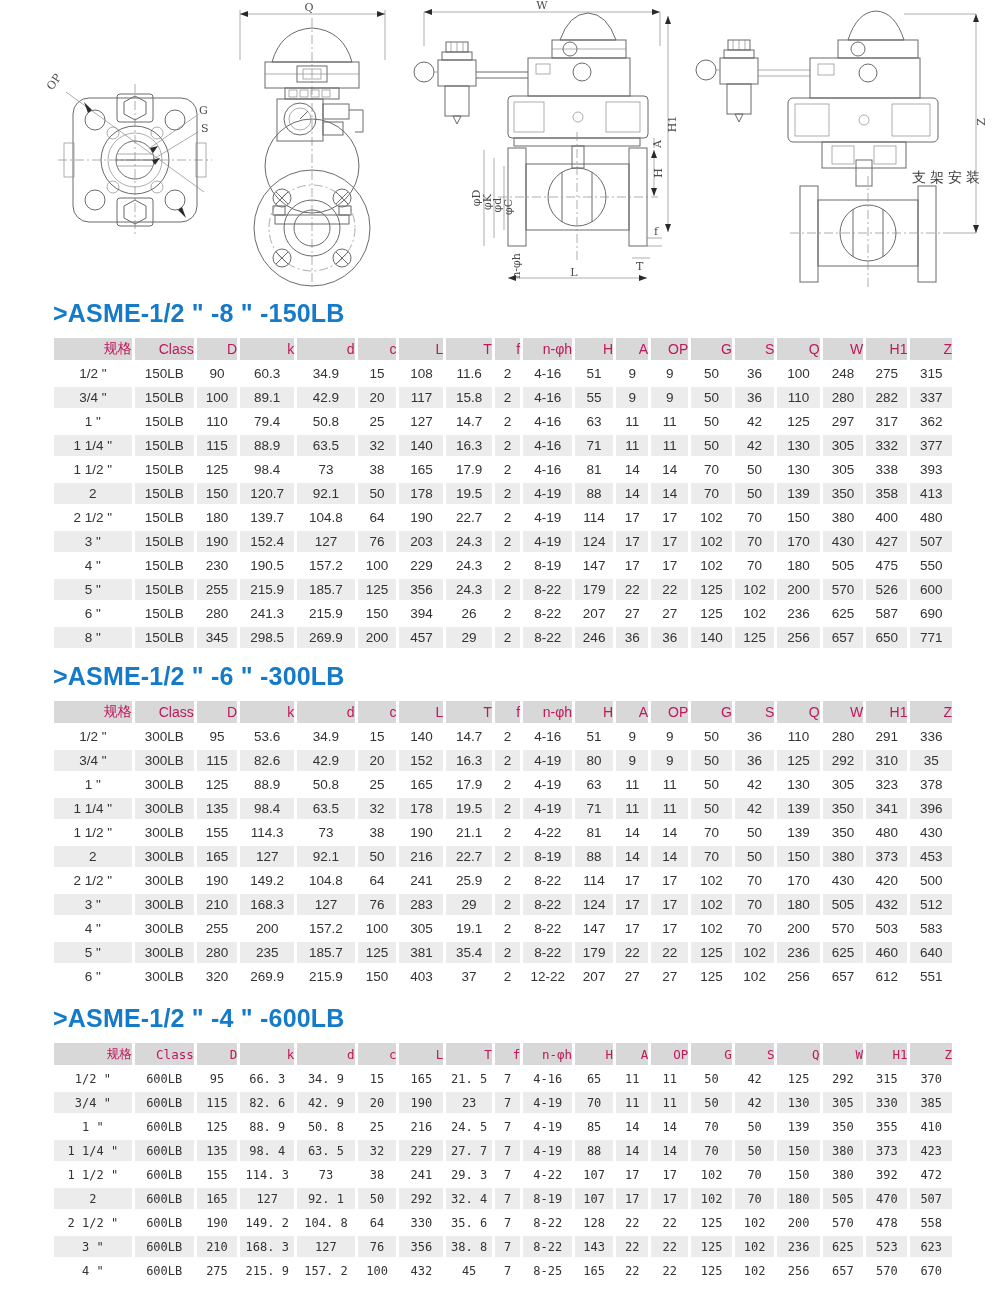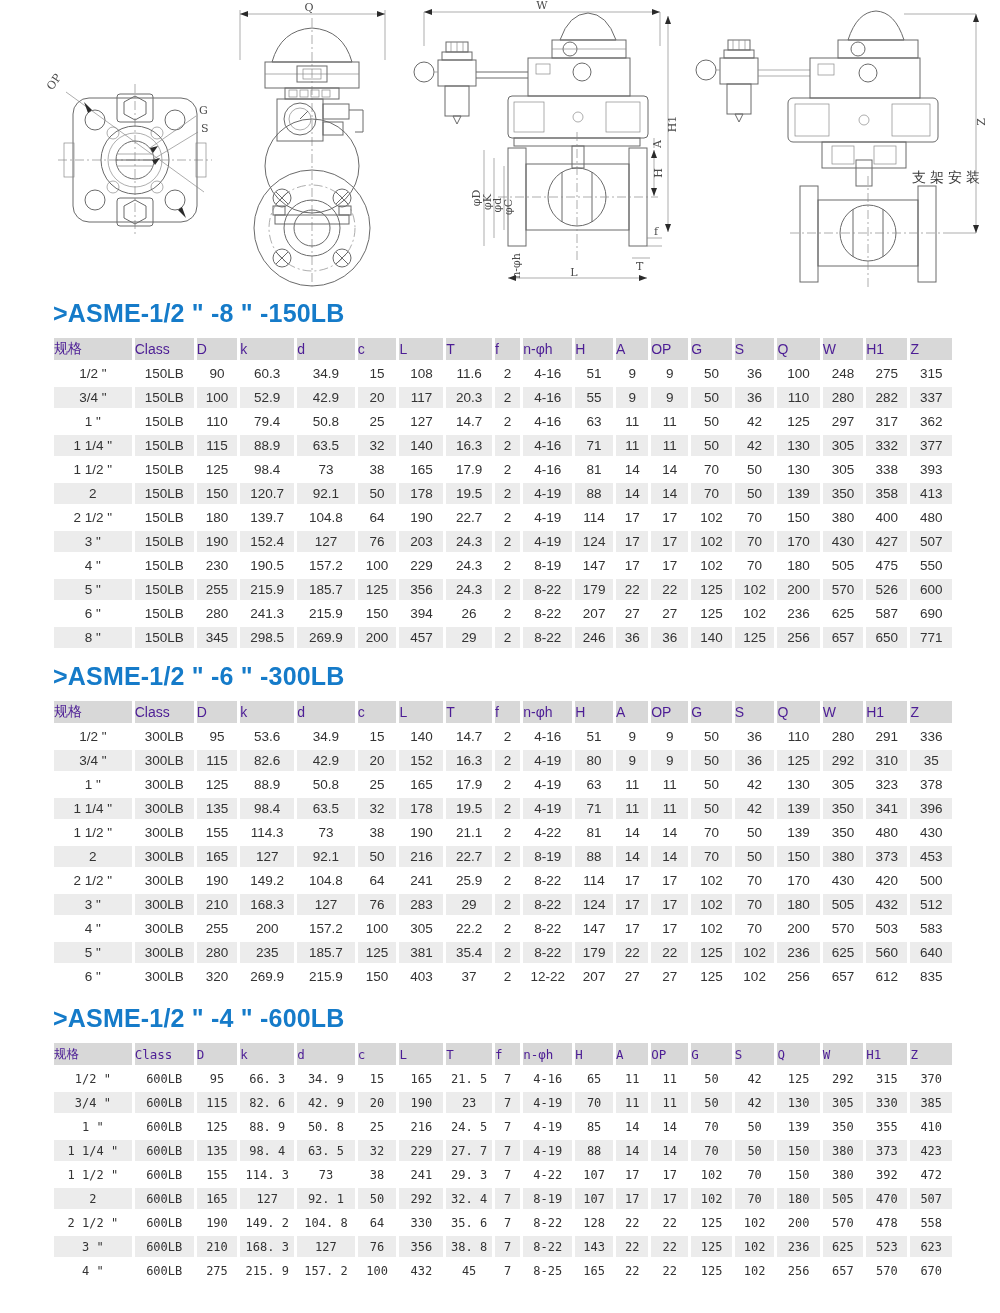--- a/index.html
+++ b/index.html
@@ -22,21 +22,21 @@
     margin:11px 0 7px 53px;letter-spacing:0.2px;
     font-family:"Liberation Sans",sans-serif;
   }
   .section-title.tight{margin-top:14px;}
   table{
     border-collapse:separate;border-spacing:3px 3px;
     margin-left:51px;width:904px;table-layout:fixed;
   }
   th{
     background:#d8d8d8;font-weight:normal;font-size:14px;
-    height:22px;text-align:left;padding:0;color:#4c1d95;
+    height:22px;text-align:right;padding:0;color:#be185d;
   }
   td{
     text-align:center;height:21px;font-size:13.5px;padding:0;color:#333;
     white-space:nowrap;overflow:hidden;
   }
   tr.alt td{background:#ececec;}
   table.t600 td{font-family:"DejaVu Sans Mono","Liberation Mono",monospace;font-size:12px;}
   table.t600 th{font-family:"DejaVu Sans Mono","Liberation Mono",monospace;font-size:12.5px;}
 </style>
 </head>
@@ -331,25 +331,25 @@
         <td>36</td>
         <td>100</td>
         <td>248</td>
         <td>275</td>
         <td>315</td>
       </tr>
       <tr class="alt">
         <td>3/4 "</td>
         <td>150LB</td>
         <td>100</td>
-        <td>52.9</td>
+        <td>89.1</td>
         <td>42.9</td>
         <td>20</td>
         <td>117</td>
-        <td>20.3</td>
+        <td>15.8</td>
         <td>2</td>
         <td>4-16</td>
         <td>55</td>
         <td>9</td>
         <td>9</td>
         <td>50</td>
         <td>36</td>
         <td>110</td>
         <td>280</td>
         <td>282</td>
@@ -784,21 +784,21 @@
         <td>512</td>
       </tr>
       <tr>
         <td>4 "</td>
         <td>300LB</td>
         <td>255</td>
         <td>200</td>
         <td>157.2</td>
         <td>100</td>
         <td>305</td>
-        <td>22.2</td>
+        <td>19.1</td>
         <td>2</td>
         <td>8-22</td>
         <td>147</td>
         <td>17</td>
         <td>17</td>
         <td>102</td>
         <td>70</td>
         <td>200</td>
         <td>570</td>
         <td>503</td>
@@ -815,21 +815,21 @@
         <td>35.4</td>
         <td>2</td>
         <td>8-22</td>
         <td>179</td>
         <td>22</td>
         <td>22</td>
         <td>125</td>
         <td>102</td>
         <td>236</td>
         <td>625</td>
-        <td>560</td>
+        <td>460</td>
         <td>640</td>
       </tr>
       <tr>
         <td>6 "</td>
         <td>300LB</td>
         <td>320</td>
         <td>269.9</td>
         <td>215.9</td>
         <td>150</td>
         <td>403</td>
@@ -837,21 +837,21 @@
         <td>2</td>
         <td>12-22</td>
         <td>207</td>
         <td>27</td>
         <td>27</td>
         <td>125</td>
         <td>102</td>
         <td>256</td>
         <td>657</td>
         <td>612</td>
-        <td>835</td>
+        <td>551</td>
       </tr>
     </tbody>
 </table>
 
 <h2 class="section-title tight">&gt;ASME-1/2 " -4 " -600LB</h2>
 <table class="t600">
   <colgroup>
       <col style="width: 9.2%;">
       <col style="width: 7%;">
       <col style="width: 4.8%;">

